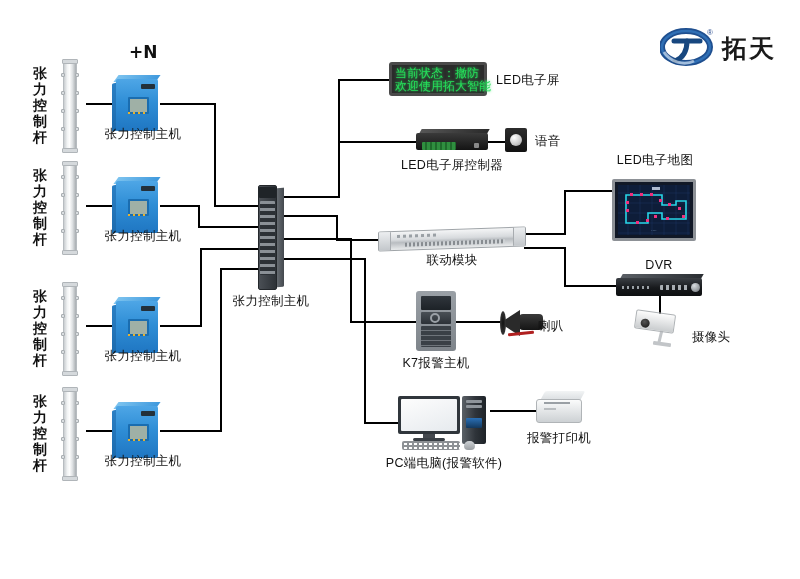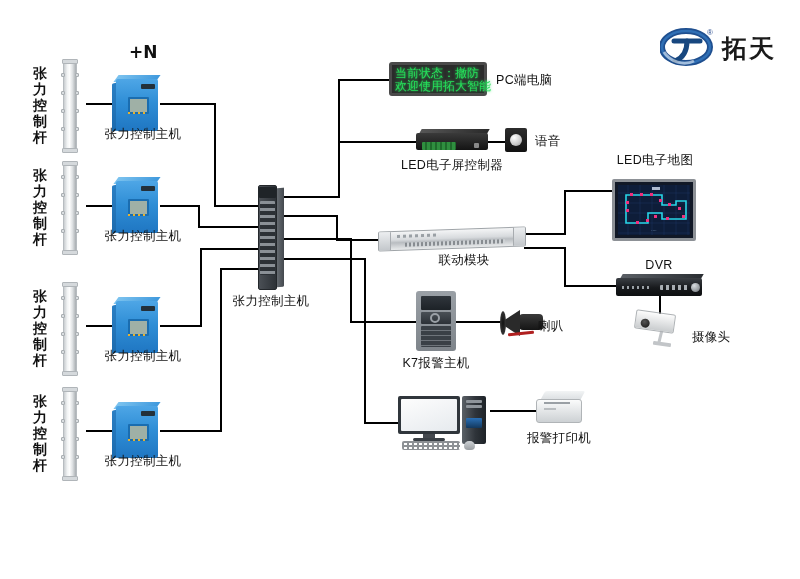--- a/index.html
+++ b/index.html
@@ -367,42 +367,42 @@
       <div class="sw-face"></div>
     <div class="sw-top"></div>
       <div class="ports"></div>
   </div>
   <div class="lbl c" style="left:271px;top:293px;">张力控制主机</div>
 
   <div id="ledscreen">
     <div class="ledline">当前状态：撤防</div>
     <div class="ledline">欢迎使用拓大智能</div>
   </div>
-  <div class="lbl" style="left:496px;top:72px;">PC端电脑</div>
+  <div class="lbl" style="left:496px;top:72px;">LED电子屏</div>
 
   <div id="ledctrl">
     <div class="c-top"></div>
       <div class="c-body"></div>
     <div class="green"></div>
       <div class="led"></div>
   </div>
   <div class="lbl c" style="left:452px;top:157px;">LED电子屏控制器</div>
 
   <div id="voice">
       <div class="circ"></div>
     </div>
   <div class="lbl" style="left:535px;top:133px;">语音</div>
 
   <div id="linkage">
     <div class="lm-ear" style="left:0;"></div>
     <div class="lm-ear" style="right:0;border-right:none;border-left:1px solid #a8acb0;"></div>
     <div class="lm-txt"></div>
       <div class="lm-strip"></div>
   </div>
-  <div class="lbl c" style="left:452px;top:252px;margin-left:12px;">联动模块</div>
+  <div class="lbl c" style="left:452px;top:252px;">联动模块</div>
 
   <div class="lbl c" style="left:655px;top:152px;">LED电子地图</div>
   <div id="ledmap">
     <div class="m-inner">
       <svg viewBox="0 0 78 56" width="78" height="56">
         <rect x="0" y="0" width="78" height="56" fill="#0e1d39"></rect>
         <g stroke="#1e3a6b" stroke-width="0.4">
           <path d="M0 8H78M0 18H78M0 28H78M0 38H78M0 48H78"></path>
           <path d="M10 0V56M22 0V56M34 0V56M46 0V56M58 0V56M70 0V56"></path>
         </g>
@@ -469,20 +469,21 @@
         <div class="mon-screen"></div>
       </div>
     <div class="tower">
         <div class="tbay"></div>
         <div class="tbay2"></div>
         <div class="tpanel"></div>
       </div>
     <div class="kbd"></div>
       <div class="mouse"></div>
   </div>
+  <div class="lbl c" style="left:444px;top:455px;">PC端电脑(报警软件)</div>
 
   <div id="printer">
     <div class="p-top"></div>
       <div class="p-body"></div>
     <div class="p-slot"></div>
       <div class="p-btn"></div>
   </div>
   <div class="lbl c" style="left:559px;top:430px;">报警打印机</div>
 
 

